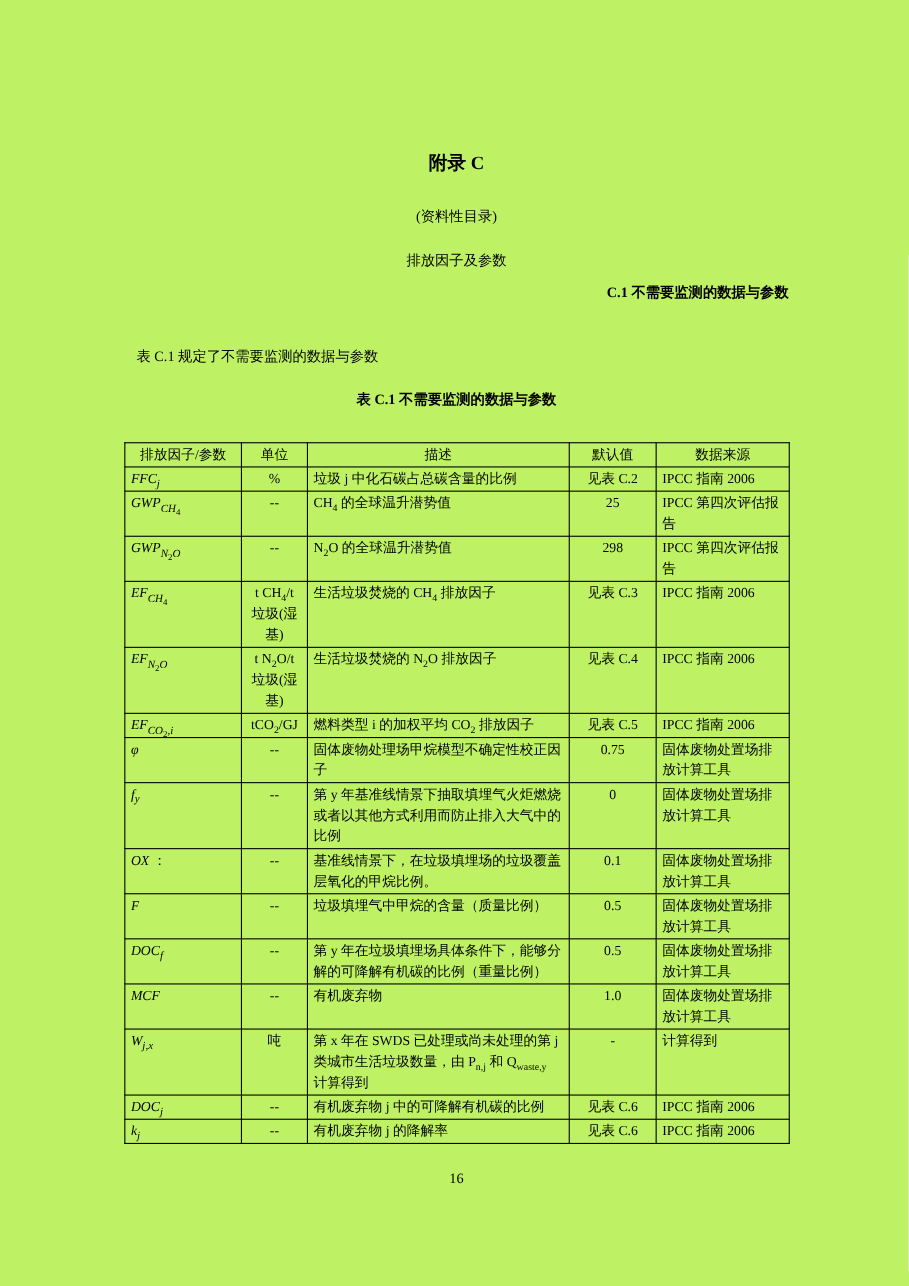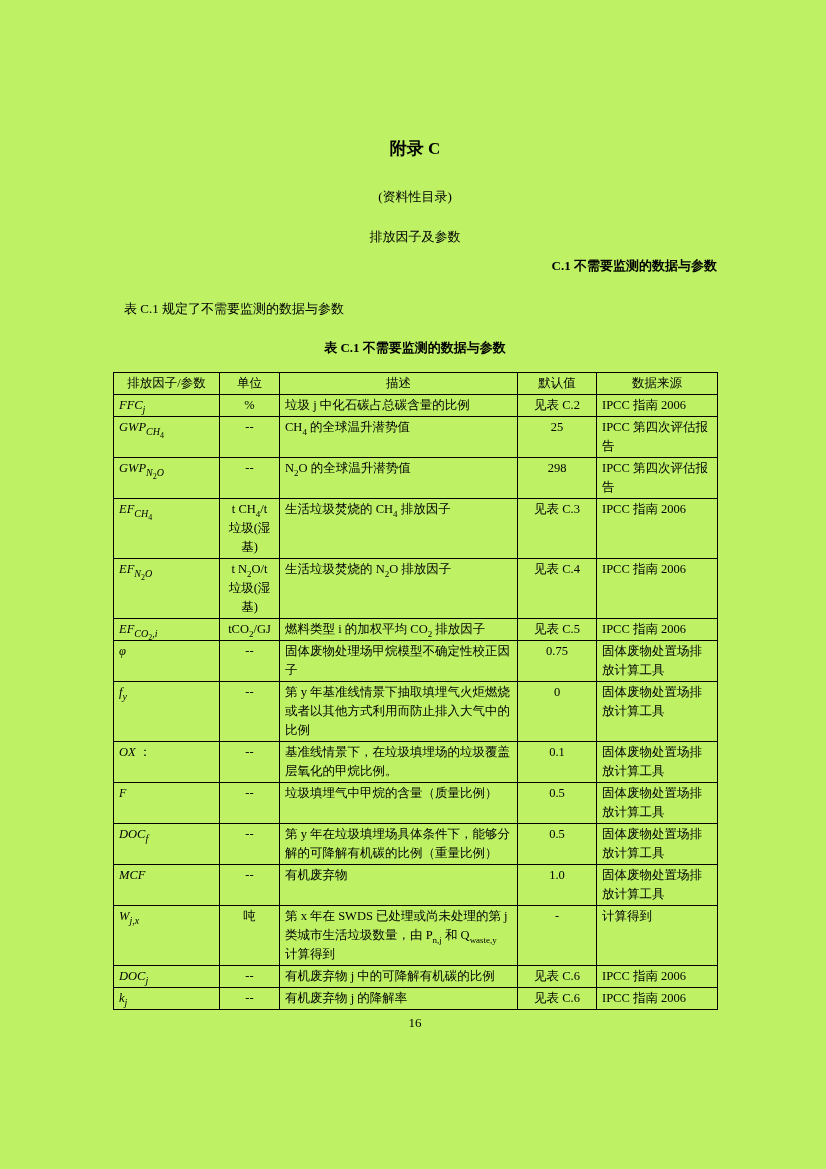--- a/index.html
+++ b/index.html
@@ -40,35 +40,35 @@
   .appendix-subtitle { margin-top: 28px; }
   .appendix-topic { margin-top: 22px; }
   .section-heading {
     margin-top: 11px;
     font-size: 13px;
     font-weight: bold;
     text-align: right;
     line-height: 18px;
   }
   .intro {
-    margin: 25px 0 0 0;
+    margin: 40px 0 0 0;
     padding-left: 11px;
     font-size: 13px;
     line-height: 18px;
     text-align: left;
   }
   .table-caption {
     margin-top: 21px;
     text-align: center;
     font-size: 13px;
     font-weight: bold;
     line-height: 18px;
   }
   table.params {
-    margin-top: 15px;
+    margin-top: 30px;
     width: 604px;
     border-collapse: collapse;
     table-layout: fixed;
     padding-left: 24px;
   }
   table.params th, table.params td {
     border: 1px solid #000000;
     font-size: 12.5px;
     line-height: 19px;
     padding: 1px 5px;
@@ -86,21 +86,21 @@
     padding-top: 3px;
   }
   td.c-param sub { font-size: 10px; }
   td.c-param sub sub { font-size: 8px; }
   td.c-unit  { text-align: center; }
   td.c-desc  { text-align: left; }
   td.c-default { text-align: center; }
   td.c-source  { text-align: left; }
   sub { font-size: 9px; line-height: 0; }
   .page-number {
-    margin-top: 4px;
+    margin-top: 22px;
     text-align: center;
     font-size: 13px;
     line-height: 18px;
   }
 </style>
 </head>
 <body>
 
 <div class="page">
   <div class="content">

